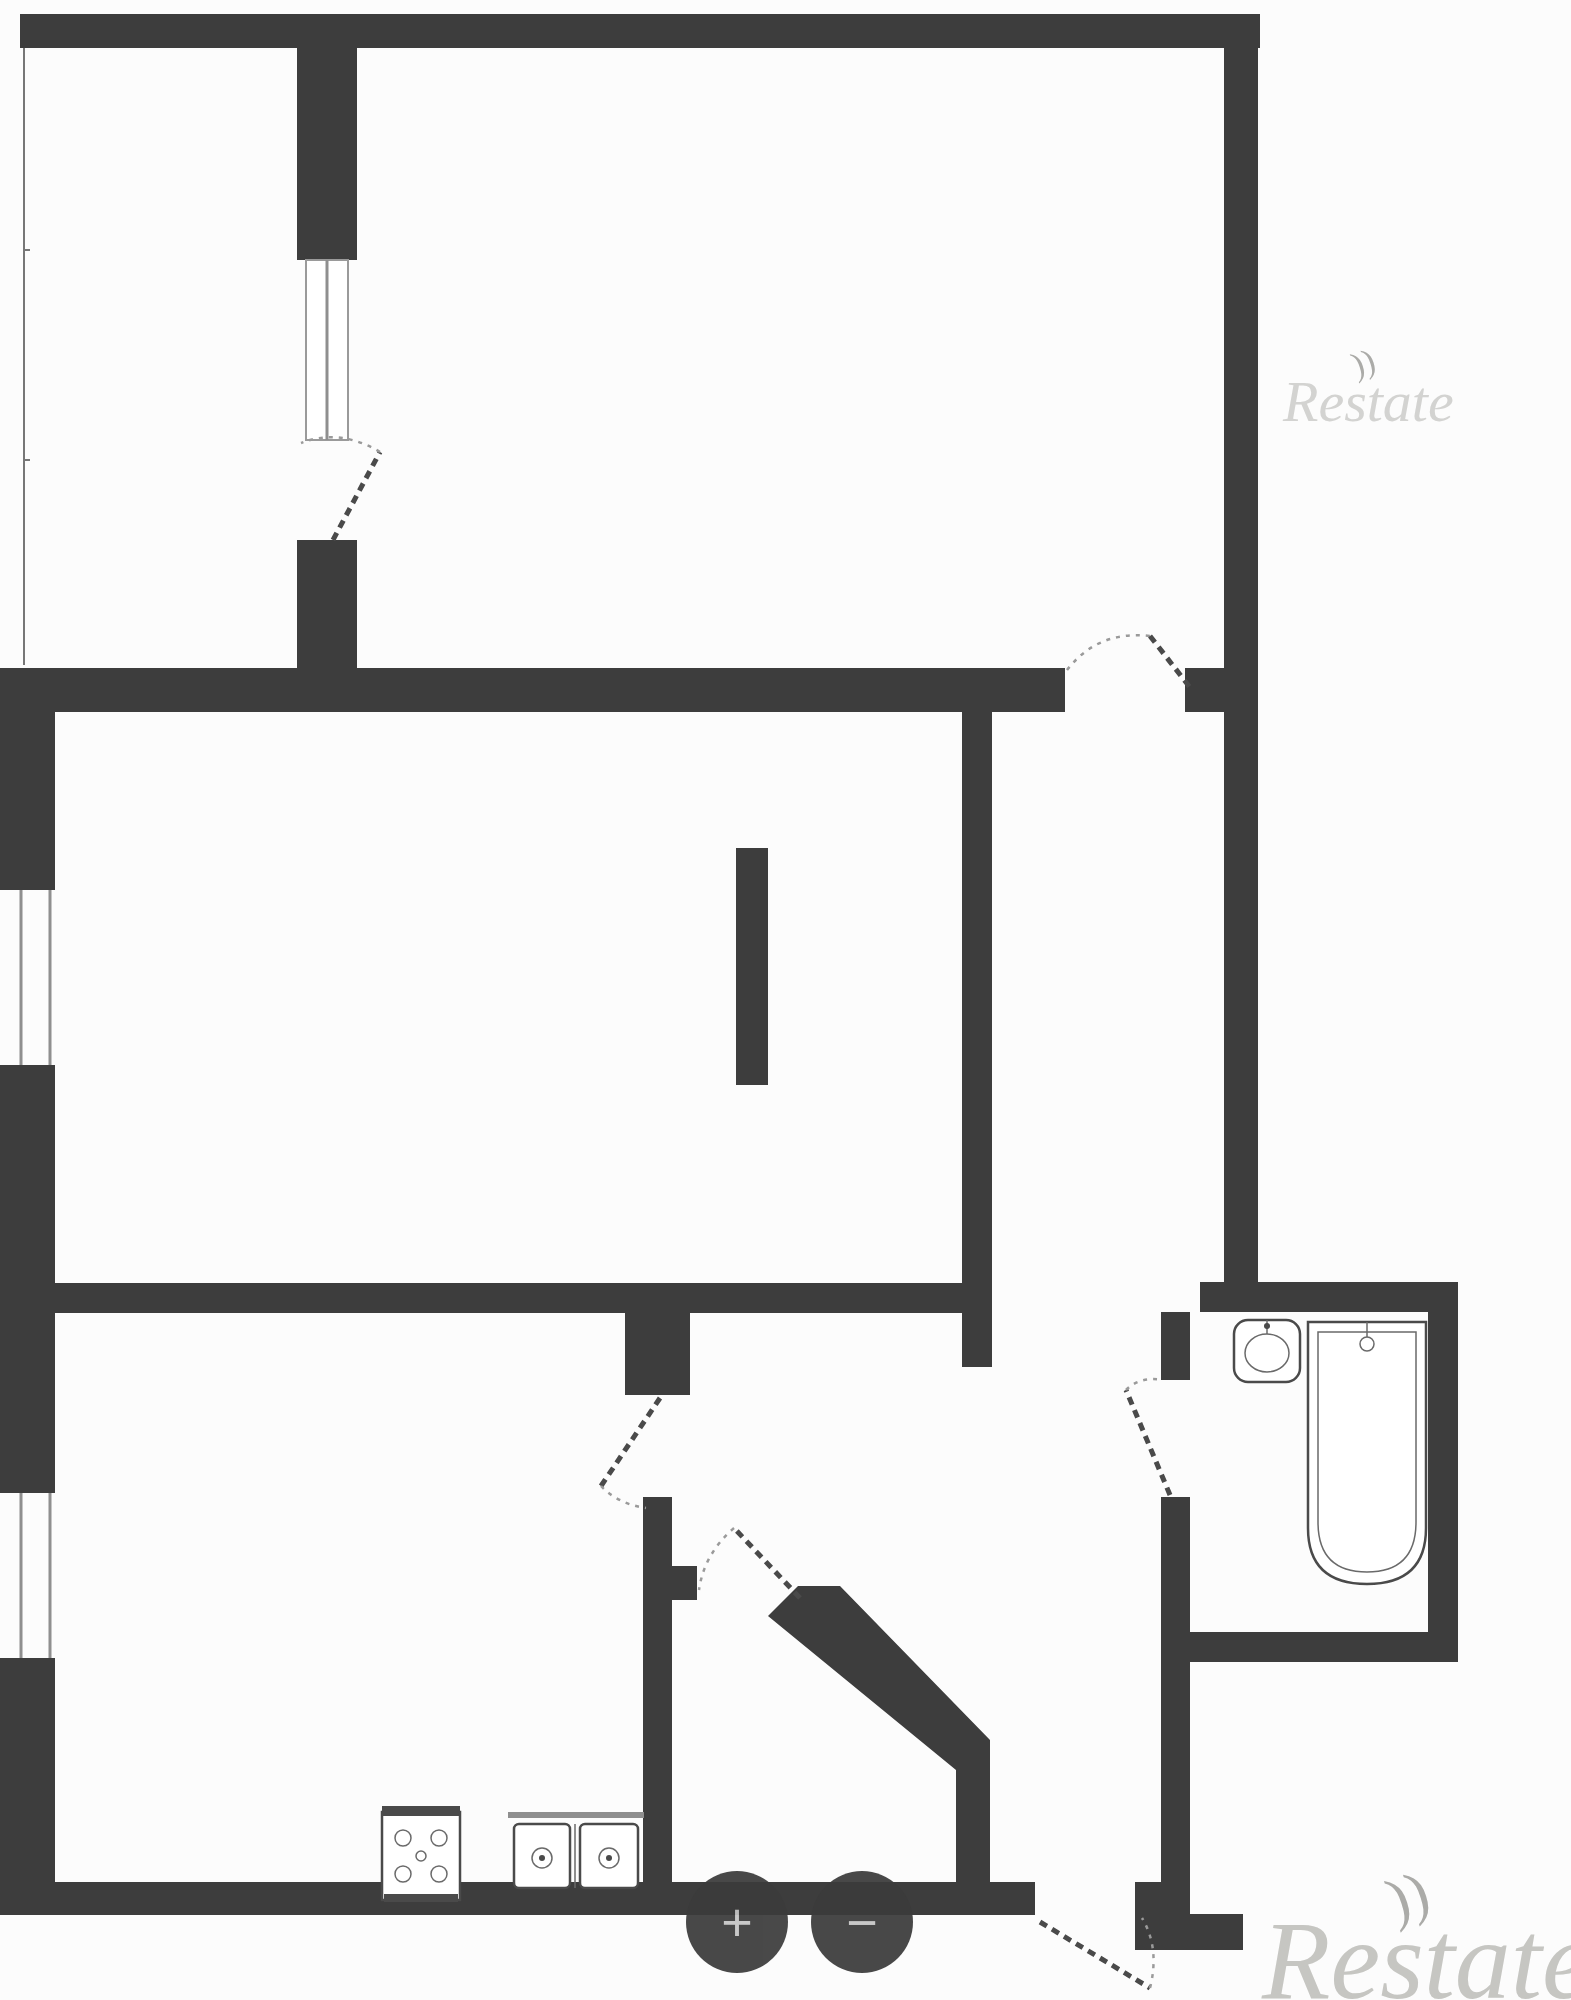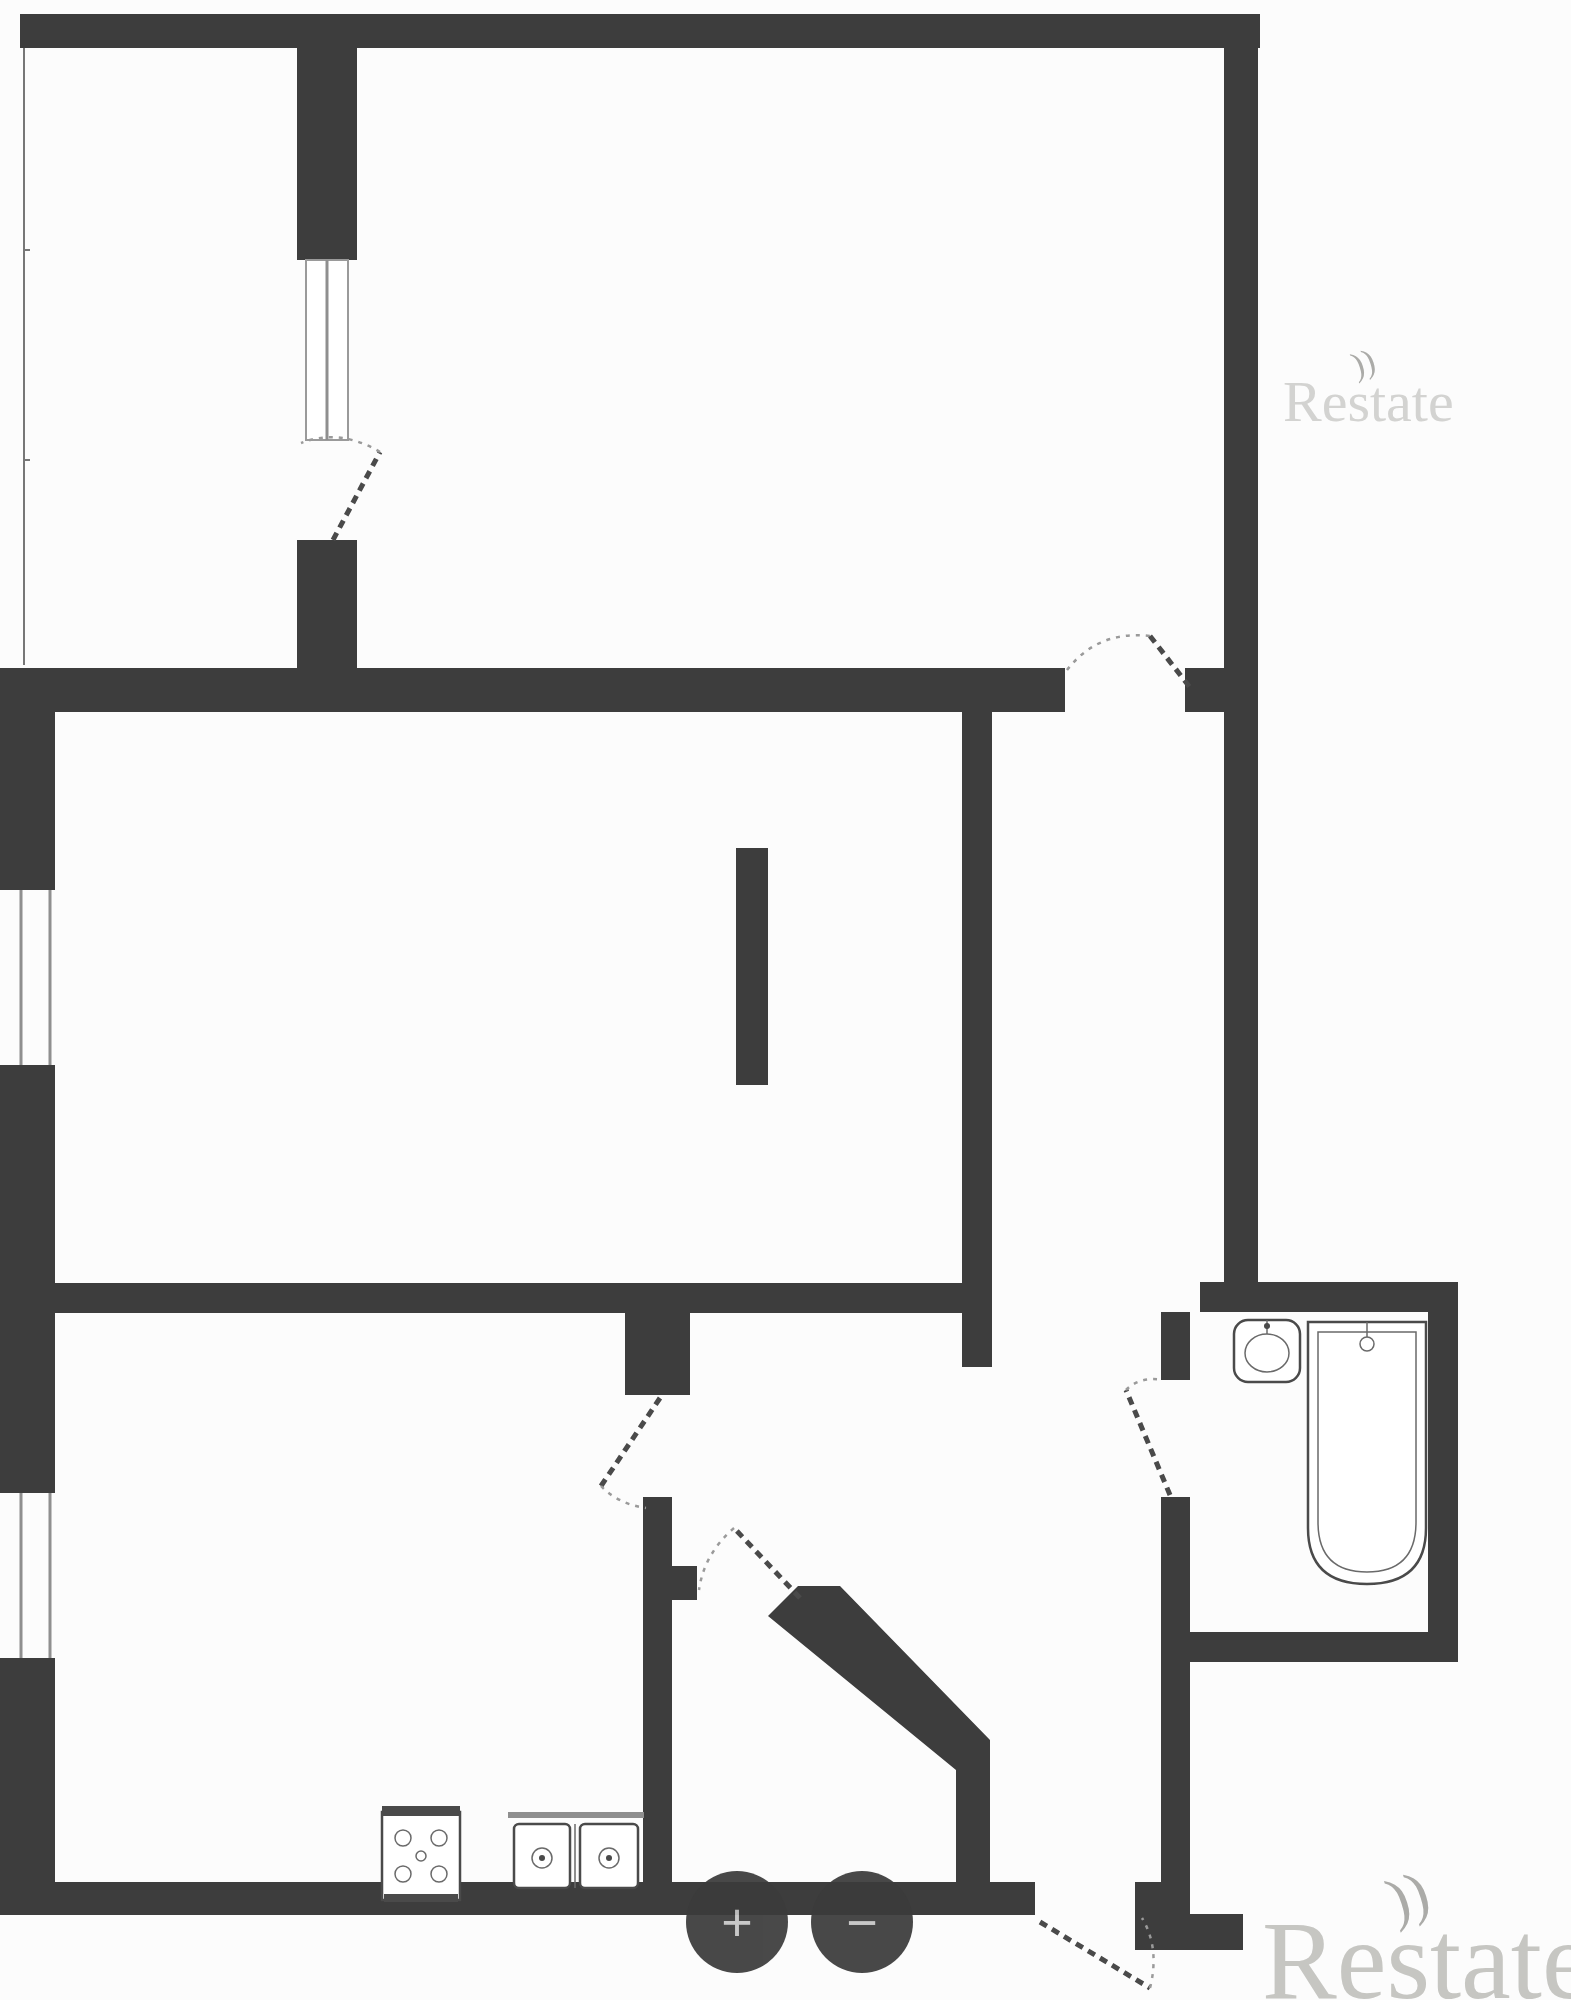--- a/index.html
+++ b/index.html
@@ -33,20 +33,21 @@
     text-align:center;
     padding:0;
     font-family:"Liberation Sans",sans-serif;
     cursor:pointer;
   }
   #zoom-in{left:686px;top:1871px;}
   #zoom-out{left:811px;top:1871px;}
   .wm{
     position:absolute;
     font-family:"Liberation Serif",serif;
+    font-style:italic;
     white-space:nowrap;
     pointer-events:none;
   }
   .wm-top{
     left:1283px;top:368px;
     font-size:58px;
     color:#d3d3d1;
   }
   .wm-bottom{
     left:1262px;top:1896px;

